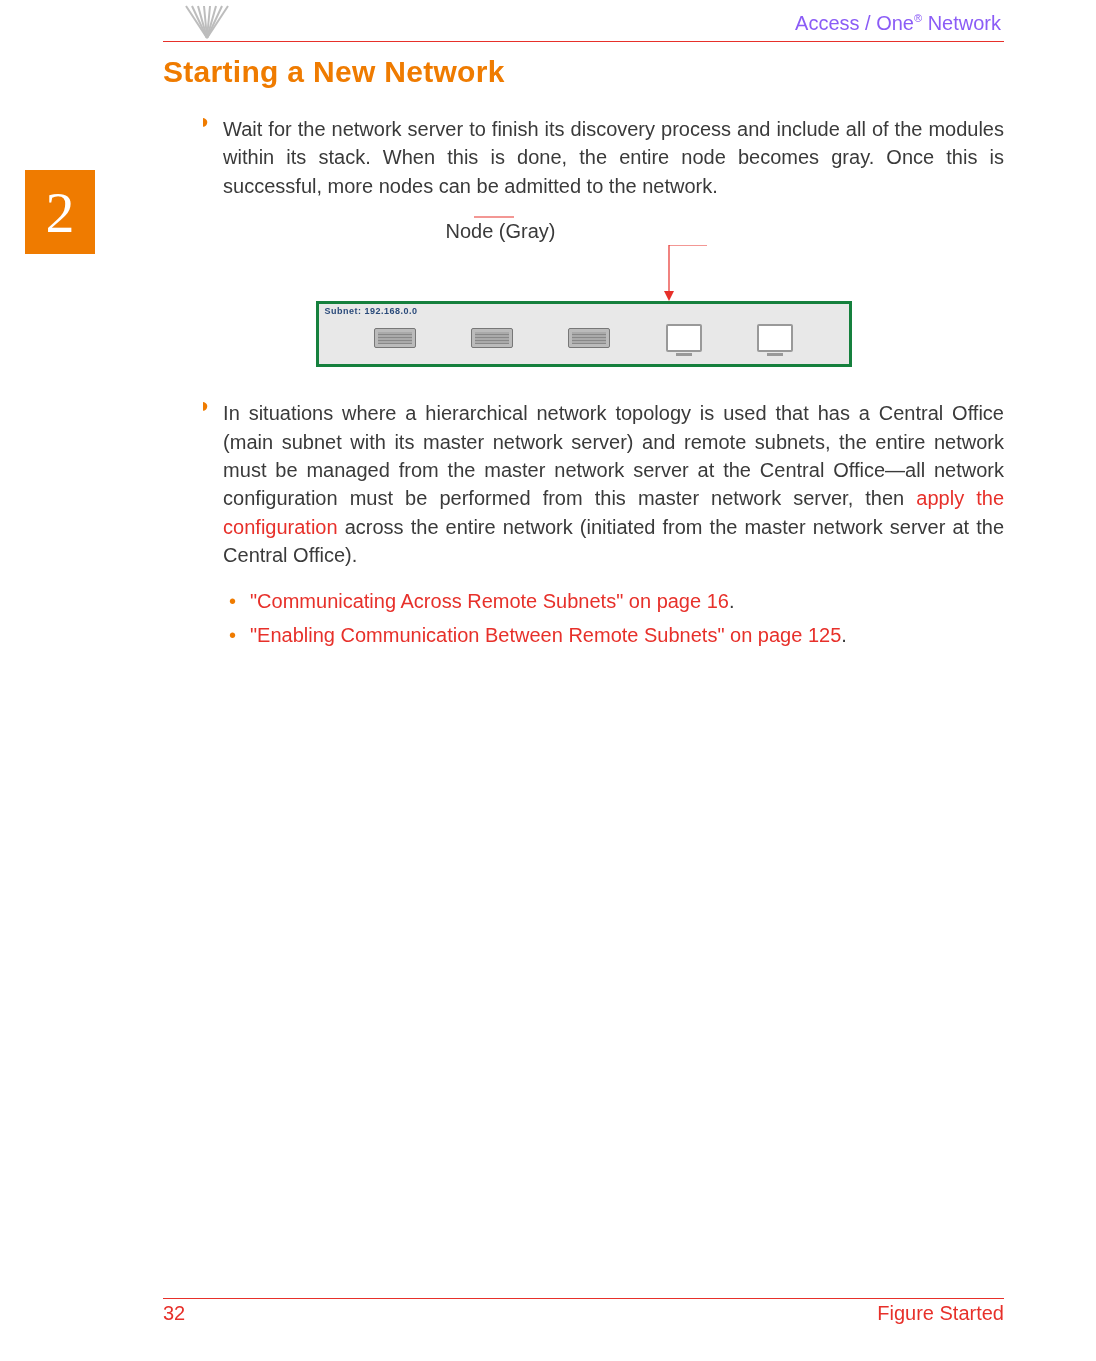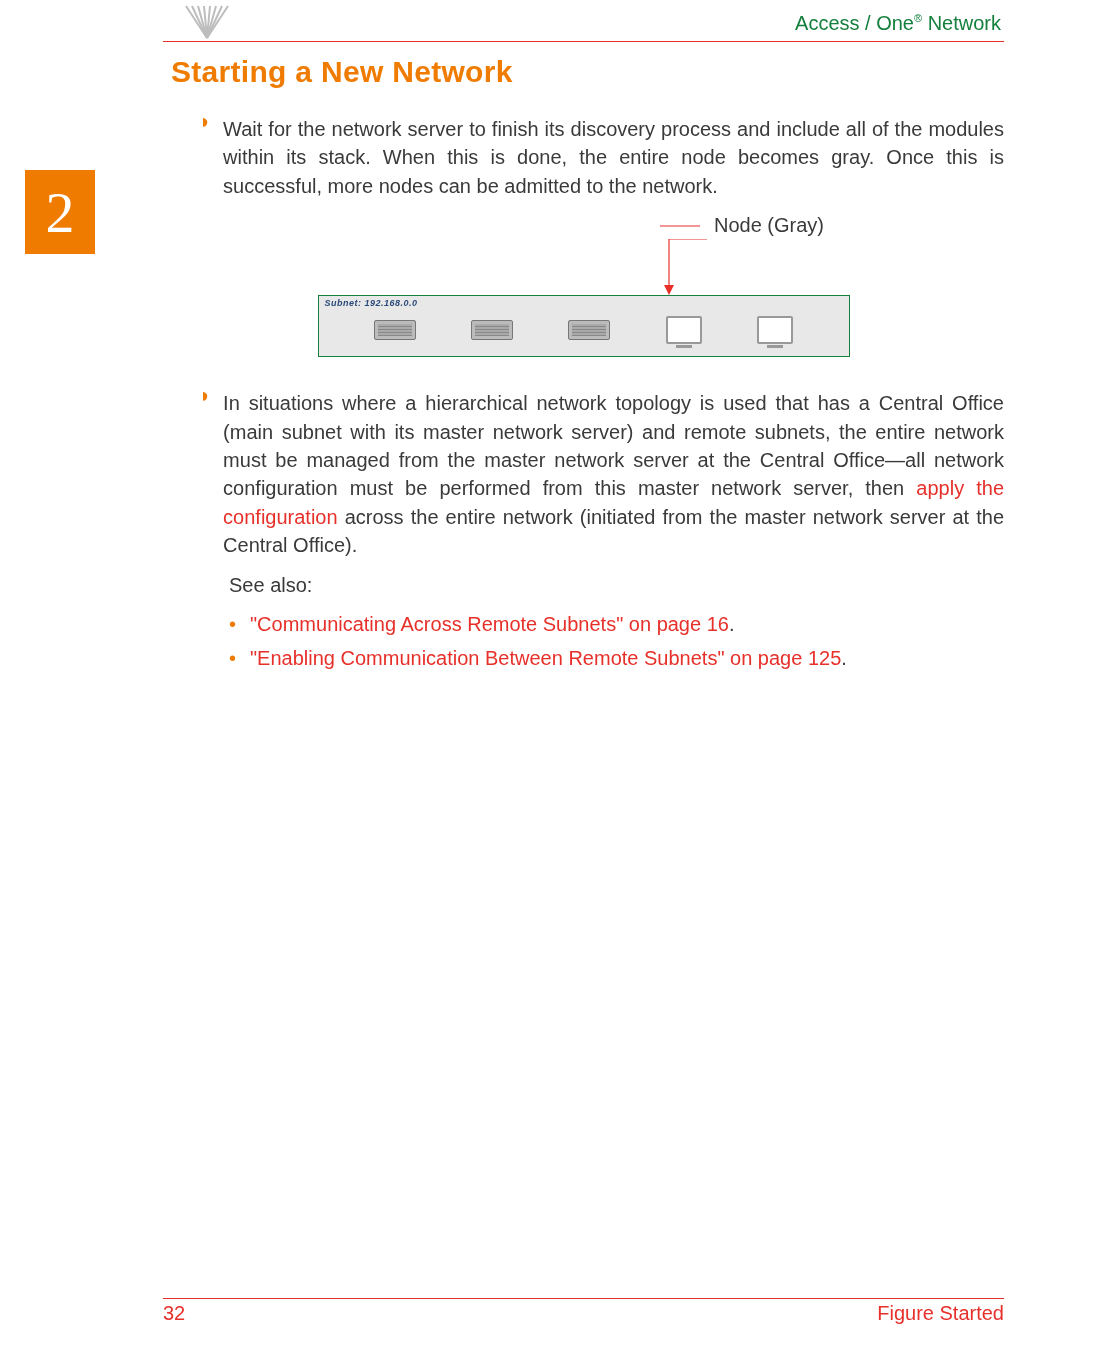--- a/index.html
+++ b/index.html
@@ -19,21 +19,21 @@
     }
     .header-logo {
       position: absolute;
       top: 4px;
       left: 180px;
     }
     .header-brand {
       position: absolute;
       top: 12px;
       right: 95px;
-      color: #15803d;
+      color: #8b5cf6;
       font-size: 20px;
       font-family: Arial, sans-serif;
       margin-left: 31px;
     }
     .header-brand sup {
       font-size: 11px;
       vertical-align: super;
     }
     .rule-top {
       position: absolute;
@@ -60,21 +60,21 @@
     .content {
       position: absolute;
       top: 55px;
       left: 163px;
       right: 92px;
     }
     h1.section-title {
       color: #ef7b00;
       font-size: 30px;
       font-weight: bold;
-      margin: 0 0 18px 8px;
+      margin: 0 0 18px 0;
       letter-spacing: 0.3px;
     }
     p.intro {
       font-size: 20px;
       line-height: 1.42;
       margin: 0 0 18px 0;
       text-align: justify;
     }
     .bullet-item {
       display: flex;
@@ -95,20 +95,21 @@
       margin-top: 8px;
     }
     .figure-wrap {
       margin: 12px 0 24px 0;
     }
     .callout-row {
       display: flex;
       justify-content: flex-end;
       padding-right: 180px;
       align-items: center;
+      flex-direction: column;
     }
     .callout-text {
       font-size: 20px;
       color: #3a3a3a;
       margin-left: 14px;
     }
     .callout-line-wrap {
       margin: 2px auto 0 auto;
       display: flex;
       justify-content: center;
@@ -117,24 +118,23 @@
       text-align: center;
       font-family: Arial, sans-serif;
       font-size: 17px;
       color: #444;
       margin-top: 14px;
     }
     .diagram-box {
       margin: 0 auto;
       width: 530px;
       height: 60px;
-      border: 1px solid #15803d;
+      border: 3px solid #15803d;
       background: #e8e8e8;
       position: relative;
-      font-style: italic;
     }
     .diagram-label {
       position: absolute;
       top: 2px;
       left: 6px;
       font-family: Arial, sans-serif;
       font-size: 9px;
       font-weight: bold;
       color: #2a4a7a;
       letter-spacing: 0.5px;
@@ -289,21 +289,20 @@
       </div>
     </div>
 
     <div class="bullet-item">
       <span class="bullet-mark">◗</span>
       <span class="bullet-text">
         <span>In situations where a hierarchical network topology is used that has a Central Office (main subnet with its master network server) and remote subnets, the entire network must be managed from the master network server at the Central Office—all network configuration must be performed from this master network server, then </span><span class="link">apply the configuration</span><span> across the entire network (initiated from the master network server at the Central Office).</span>
       </span>
     </div>
 
-    <div class="see-also">See also:</div>
 
     <div class="sub-bullets">
       <div class="sub-item">
         <span class="sub-mark">•</span>
         <span>
           <span class="link">"Communicating Across Remote Subnets" on page 16</span><span>.</span>
         </span>
       </div>
       <div class="sub-item">
         <span class="sub-mark">•</span>

